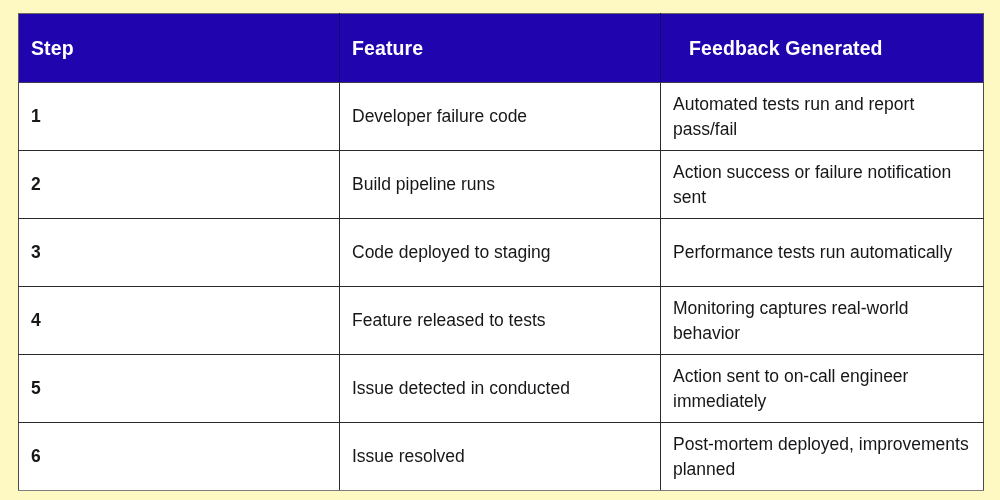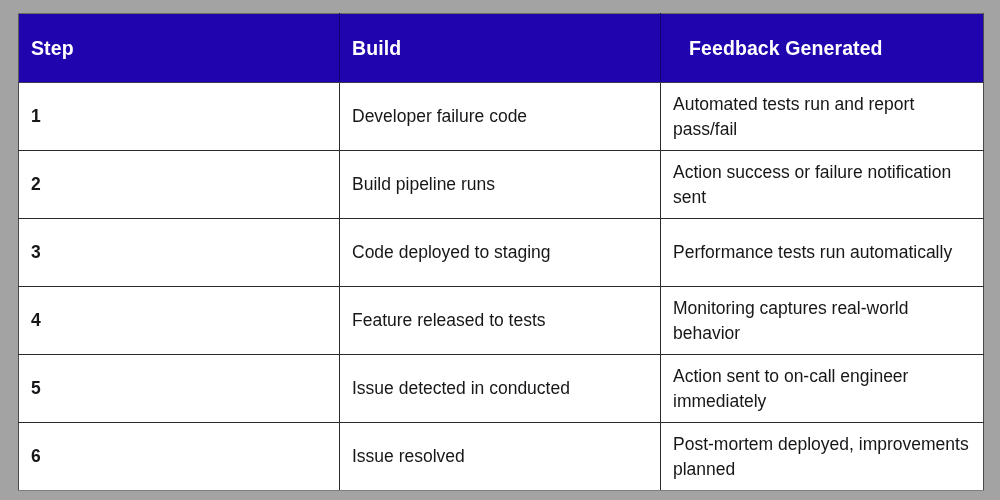--- a/index.html
+++ b/index.html
@@ -12,21 +12,21 @@
     width: 1000px;
     height: 500px;
     overflow: hidden;
     font-family: "Liberation Sans", sans-serif;
     -webkit-font-smoothing: antialiased;
   }
   .page {
     position: relative;
     width: 1000px;
     height: 500px;
-    background: #a3a3a3;
+    background: #fef9c3;
   }
   .table-wrap {
     position: absolute;
     left: 18px;
     top: 13px;
     width: 965px;
   }
   table.data-table {
     border-collapse: collapse;
     table-layout: fixed;
@@ -90,21 +90,21 @@
   <div class="table-wrap">
     <table class="data-table">
       <colgroup>
         <col class="c-step">
         <col class="c-action">
         <col class="c-fb">
       </colgroup>
       <thead>
         <tr>
           <th>Step</th>
-          <th>Build</th>
+          <th>Feature</th>
           <th>Feedback Generated</th>
         </tr>
       </thead>
       <tbody>
         <tr>
           <td class="step-cell">
             <span class="cell-text">1</span>
           </td>
           <td class="action-cell">
             <span class="cell-text">Developer failure code</span>

